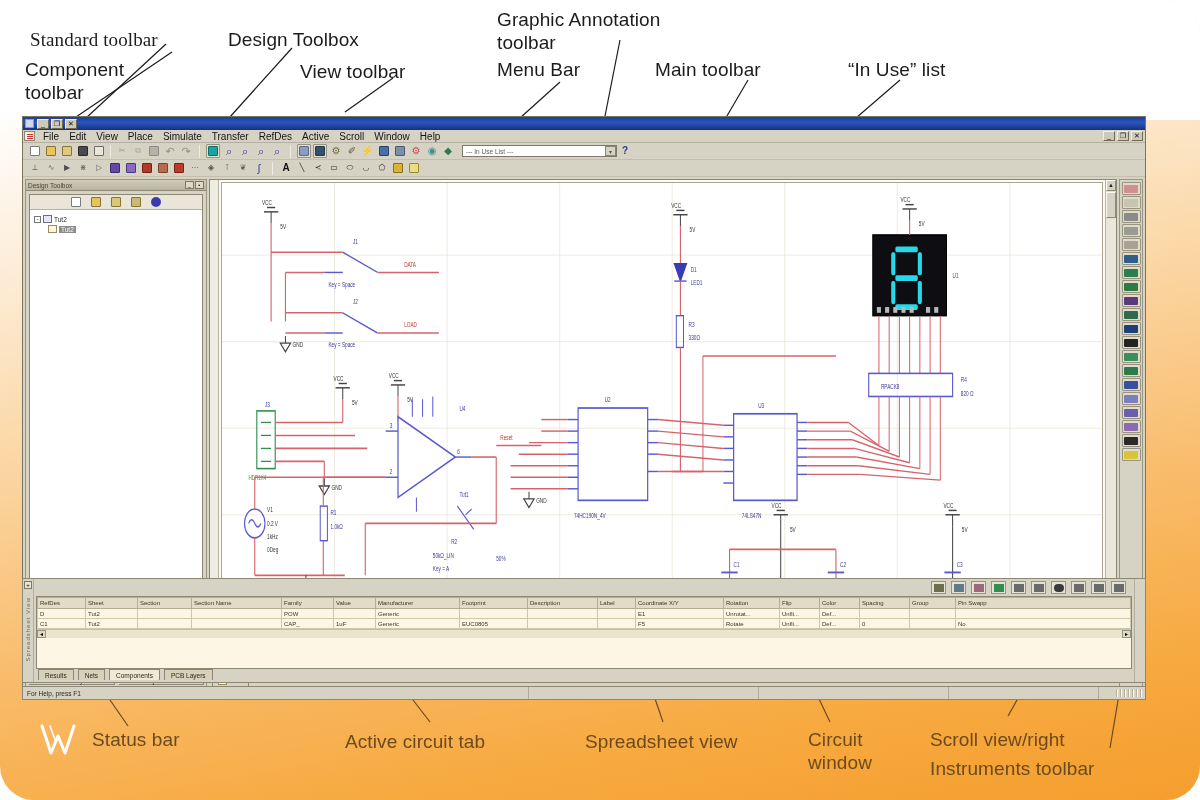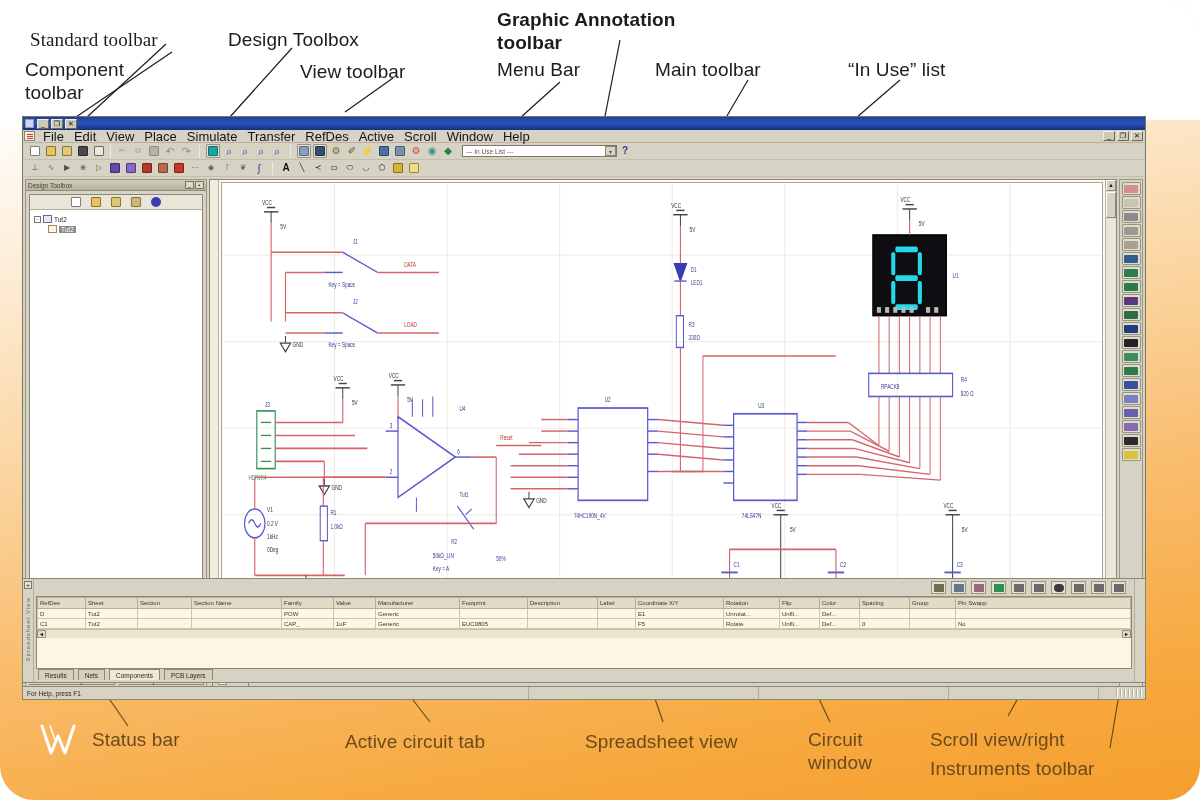--- a/index.html
+++ b/index.html
@@ -57,21 +57,21 @@
   .winbtns { display:flex; gap:2px; }
   .winbtn { width:12px;height:10px;background:#cdc9b9;border:1px solid #6f6a58;border-top-color:#f2efe4;border-left-color:#f2efe4;
             font-size:7px;line-height:8px;text-align:center;color:#111; }
 
   .menubar {
     height:13px;flex:0 0 13px;background:#d6d3c4;border-bottom:1px solid #b5b0a0;
     display:flex;align-items:center;gap:0px;padding-left:1px;position:relative;
   }
   .menu-doc-ico{width:11px;height:10px;background:#f2eee2;border:1px solid #8a8472;margin-right:3px;position:relative;}
   .menu-doc-ico:after{content:"";position:absolute;left:2px;top:2px;width:6px;height:1px;background:#c33;box-shadow:0 2px 0 #c33,0 4px 0 #c33;}
-  .menu-item{font-size:13px;color:#151515;padding:0 5px;white-space:nowrap;}
+  .menu-item{font-size:10px;color:#151515;padding:0 5px;white-space:nowrap;}
   .mdi-btns{position:absolute;right:2px;top:1px;display:flex;gap:2px;}
 
   .toolbarrow {
     flex:0 0 17px;height:17px;background:#d6d3c4;display:flex;align-items:center;
     border-bottom:1px solid #c4bfad;padding-left:2px;
   }
   .tbgroup { display:flex; align-items:center; height:15px; padding:0 2px; }
   .tbsep { width:1px;height:13px;background:#8f8a79;margin:0 3px;border-right:1px solid #eeebe0; }
   .tbbtn {
     width:14px;height:14px;margin:0 1px;position:relative;border-radius:1px;
@@ -197,21 +197,21 @@
       <line x1="1090" y1="570" x2="1008" y2="716"></line>
       <line x1="1145" y1="540" x2="1110" y2="748"></line>
     </g>
   </svg>
 
   <div class="anno" style="left:30px;top:28px;font-family:Liberation Serif, serif;">Standard toolbar</div>
   <div class="anno" style="left:25px;top:58px;">Component
 toolbar</div>
   <div class="anno" style="left:228px;top:28px;">Design Toolbox</div>
   <div class="anno" style="left:300px;top:60px;">View toolbar</div>
-  <div class="anno" style="left:497px;top:8px;font-weight:bold;">Graphic Annotation
+  <div class="anno" style="left:497px;top:8px;">Graphic Annotation
 toolbar</div>
   <div class="anno" style="left:497px;top:58px;">Menu Bar</div>
   <div class="anno" style="left:655px;top:58px;">Main toolbar</div>
   <div class="anno" style="left:848px;top:58px;">“In Use” list</div>
 
   <div class="anno bottom" style="left:92px;top:728px;">Status bar</div>
   <div class="anno bottom" style="left:345px;top:730px;">Active circuit tab</div>
   <div class="anno bottom" style="left:585px;top:730px;">Spreadsheet view</div>
   <div class="anno bottom" style="left:808px;top:728px;">Circuit
 window</div>

